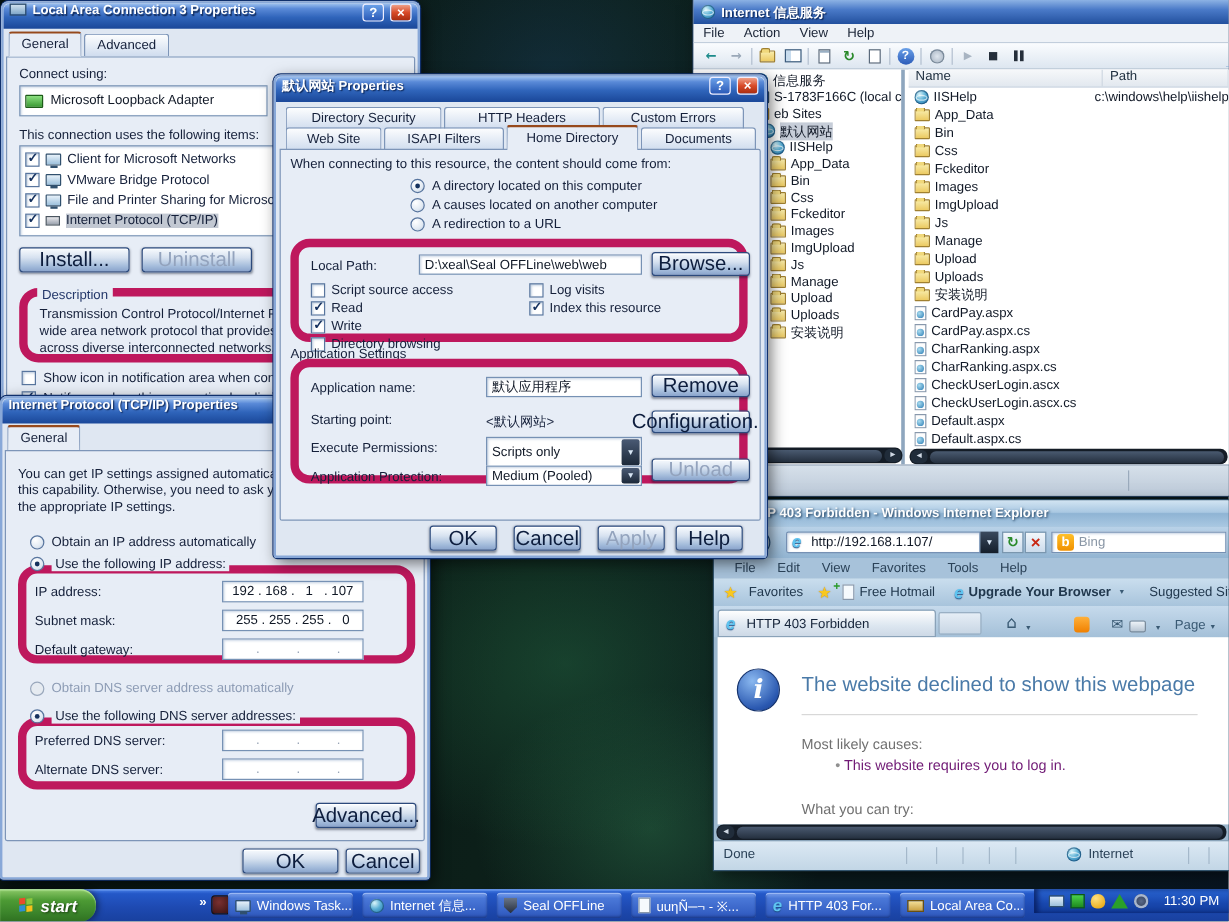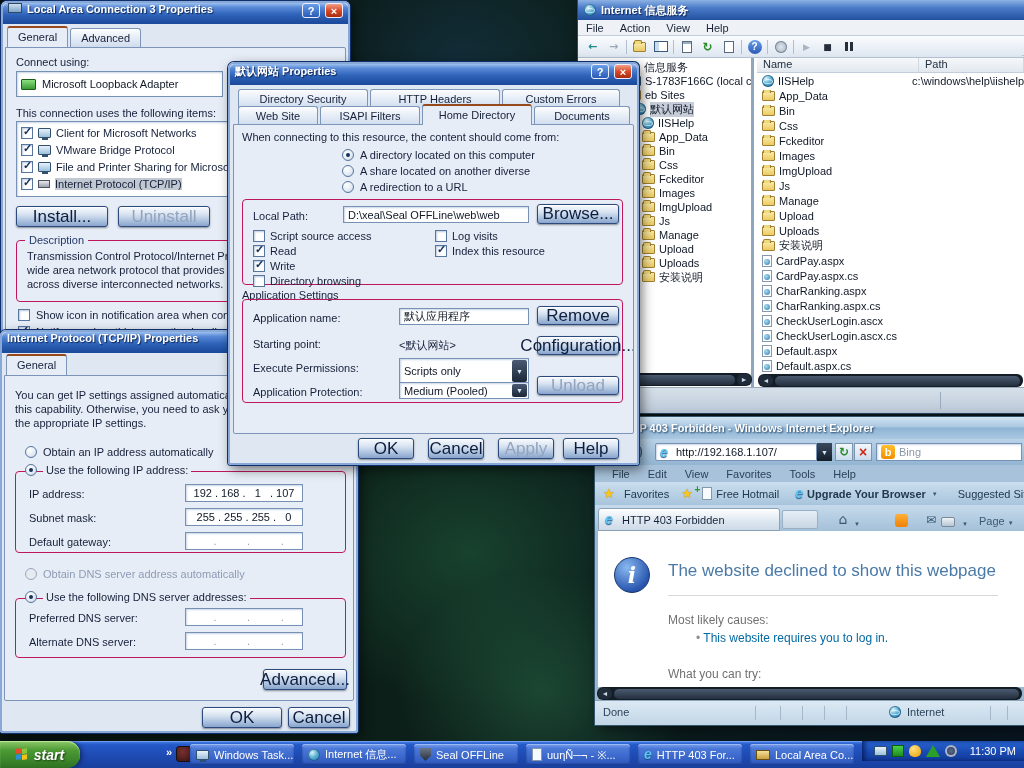--- a/index.html
+++ b/index.html
@@ -30,21 +30,21 @@
 .field{position:absolute;background:#fff;border:1px solid #7691b4;font-size:11px;color:#101826;display:flex;align-items:center;padding:0 4px;white-space:pre;box-shadow:inset 1px 1px 2px #c8d4e4;overflow:hidden}
 .dots{color:#98a4b6}
 .combo::after{content:"▼";position:absolute;right:1px;top:1px;bottom:1px;width:15px;background:linear-gradient(#4a5a74,#1c2838);color:#d8e6f4;font-size:7px;display:flex;align-items:center;justify-content:center;border-radius:2px}
 .cb,.cbi{width:12px;height:12px;background:#fff;border:1px solid #58759e;position:relative;box-shadow:inset 1px 1px 2px #bccbdd;flex:none}
 .cb{position:absolute}
 .cb.on::after,.cbi.on::after{content:"✓";position:absolute;left:1px;top:-3px;font-size:11px;font-weight:bold;color:#14305e}
 .rd,.rdi{width:12px;height:12px;border-radius:50%;background:radial-gradient(circle at 35% 30%,#fff,#e2eaf3 60%,#b8c8dc);border:1px solid #58759e;position:relative;flex:none}
 .rd{position:absolute}
 .rd.on::after,.rdi.on::after{content:"";position:absolute;left:3px;top:3px;width:4px;height:4px;border-radius:50%;background:#16325e}
 .rd.dis{border-color:#9aa8bc;background:#e6ebf1}
-.grp{position:absolute;border:1px solid #be185d;border-radius:4px}
+.grp{position:absolute;border:7px solid #be185d;border-radius:16px}
 .grp-t{position:absolute;top:-7px;left:8px;background:#e7edf6;padding:0 4px;font-size:11px;color:#24386a;white-space:nowrap}
 
 .ic{display:inline-block;flex:none;position:relative}
 .t-folder{width:13px;height:10px;background:linear-gradient(#f8ecaa,#ecca62);border:1px solid #a08030;border-radius:1px}
 .t-folder::before{content:"";position:absolute;left:0;top:-3px;width:6px;height:3px;background:#f0d87c;border:1px solid #a08030;border-bottom:none;border-radius:2px 2px 0 0}
 .t-globe,.t-iis{width:12px;height:12px;border-radius:50%;background:radial-gradient(circle at 35% 30%,#d8f4fa,#58aed4 45%,#1c68a0);box-shadow:inset 0 0 0 1px rgba(10,50,90,.5)}
 .t-globe::after{content:"";position:absolute;left:1px;top:4px;width:8px;height:3px;border-radius:50%;border:1px solid rgba(255,255,255,.65)}
 .t-aspx{width:10px;height:12px;background:#fdfdfd;border:1px solid #8898ac}
 .t-aspx::after{content:"";position:absolute;left:1px;top:3px;width:6px;height:6px;border-radius:50%;background:radial-gradient(circle at 35% 35%,#aadcf0,#2a7cb4)}
 .t-comp,.t-client,.t-taskmgr,.t-netact{width:13px;height:10px;background:linear-gradient(#e8f2fa,#9cc0dc);border:1px solid #30506e;border-radius:1px}
@@ -141,21 +141,21 @@
 .g-rss{width:13px;height:13px;border-radius:3px;background:linear-gradient(#ffb03a,#f08000)}
 .g-print{width:14px;height:10px;border-radius:2px;background:linear-gradient(#eef3f8,#b8c6d4);border:1px solid #7a8a9a}
 .g-carets::before{content:"▼";font-size:6px}
 .ie-page{position:absolute;left:3px;right:0;top:114px;height:156px;background:#fff;overflow:hidden}
 .ie-info{position:absolute;left:16px;top:26px;width:36px;height:36px;border-radius:50%;background:radial-gradient(circle at 35% 28%,#8ab8f0,#2a58b0 70%,#1a3c88);border:1px solid #16346e;color:#fff;display:flex;align-items:center;justify-content:center;font-family:"DejaVu Serif",serif;font-style:italic;font-weight:bold;font-size:22px}
 .ie-info::before{content:"i"}
 .ie-h1{position:absolute;left:70px;top:30px;font-size:17px;color:#4a7aa8}
 .ie-hr{position:absolute;left:70px;top:64px;width:330px;height:1px;background:#d8d8d8}
 .ie-t{position:absolute;font-size:12px;color:#707070}
 .ie-ul{position:absolute;left:98px;top:100px;list-style:none}
-.ie-ul li{font-size:12px;color:#0369a1}
+.ie-ul li{font-size:12px;color:#701a75}
 .ie-ul li::before{content:"•  ";color:#909090}
 .ie-status{position:absolute;left:0;right:0;bottom:0;height:25px;background:linear-gradient(#dce9f4,#c2d6e6);border-top:1px solid #8aa4ba;font-size:11px;color:#2b4258}
 .ie-status .sdiv{position:absolute;top:5px;bottom:5px;width:1px;background:#a4b8ca}
 
 .listbox{position:absolute;background:#fff;border:1px solid #7691b4;box-shadow:inset 1px 1px 2px #c8d4e4;padding:2px 0}
 .lac-item{display:flex;align-items:center;gap:5px;height:17px;padding:8px 4px;font-size:11px;color:#15203a;white-space:nowrap}
 .lac-item.sel .lac-item-lab{background:#c2c8d2}
 
 .site-tabs1 .tab:nth-of-type(1){width:130px}.site-tabs1 .tab:nth-of-type(2){width:130px}.site-tabs1 .tab:nth-of-type(3){width:118px}
 .site-tabs2 .tab:nth-of-type(1){width:80px}.site-tabs2 .tab:nth-of-type(2){width:100px}.site-tabs2 .tab:nth-of-type(3){width:110px}.site-tabs2 .tab:nth-of-type(4){width:96px}
@@ -673,21 +673,21 @@
     <div class="panel" style="left:5px;top:62px;width:401px;height:310px">
       <span class="lbl" style="left:8px;top:6px">When connecting to this resource, the content should come from:</span>
       <div class="abs" style="left:108px;top:22px">
 
       <div class="site-radio">
             <span class="rdi on"></span>
             <span>A directory located on this computer</span>
           </div>
           <div class="site-radio">
             <span class="rdi"></span>
-            <span>A share located on another diverse</span>
+            <span>A causes located on another computer</span>
           </div>
           <div class="site-radio">
             <span class="rdi"></span>
             <span>A redirection to a URL</span>
           </div>
         </div>
       <div class="grp" style="left:8px;top:74px;width:381px;height:86px">
         <span class="lbl" style="left:10px;top:10px">Local Path:</span>
         <div class="field" style="left:100px;top:6px;width:186px;height:17px">D:\xeal\Seal OFFLine\web\web</div>
         <div class="btn" style="left:294px;top:4px;width:82px;height:20px">Browse...</div>

